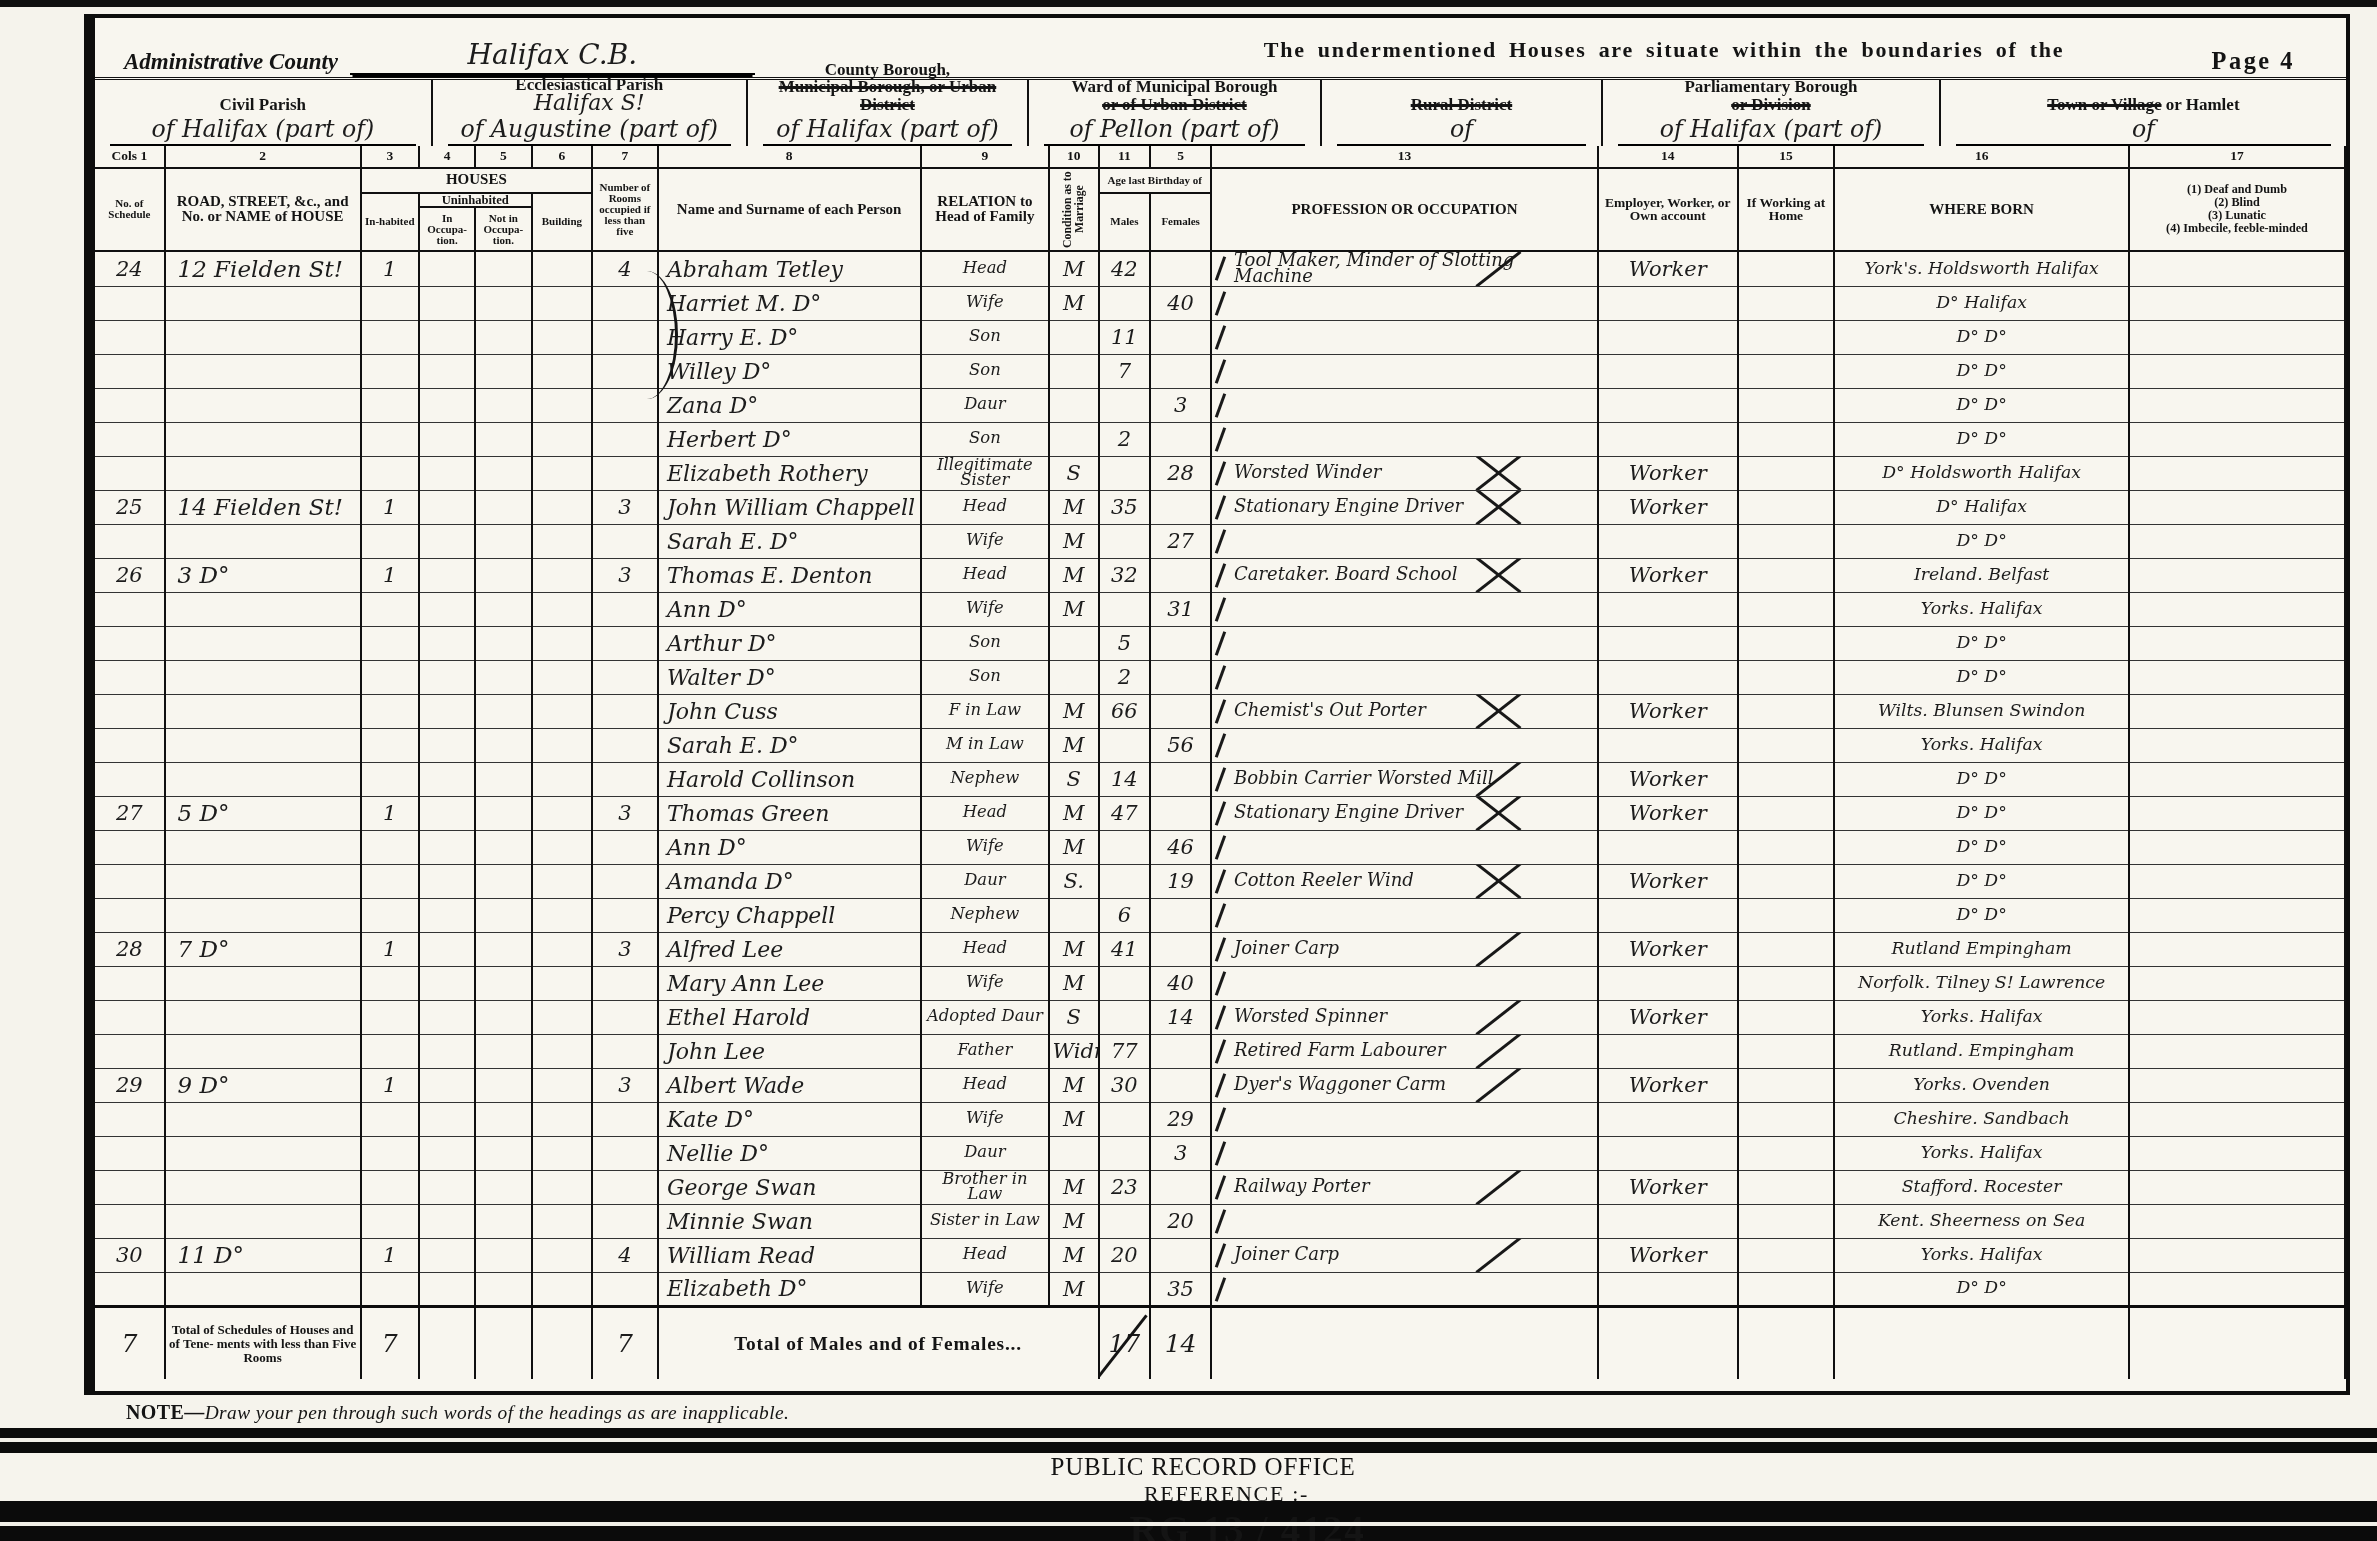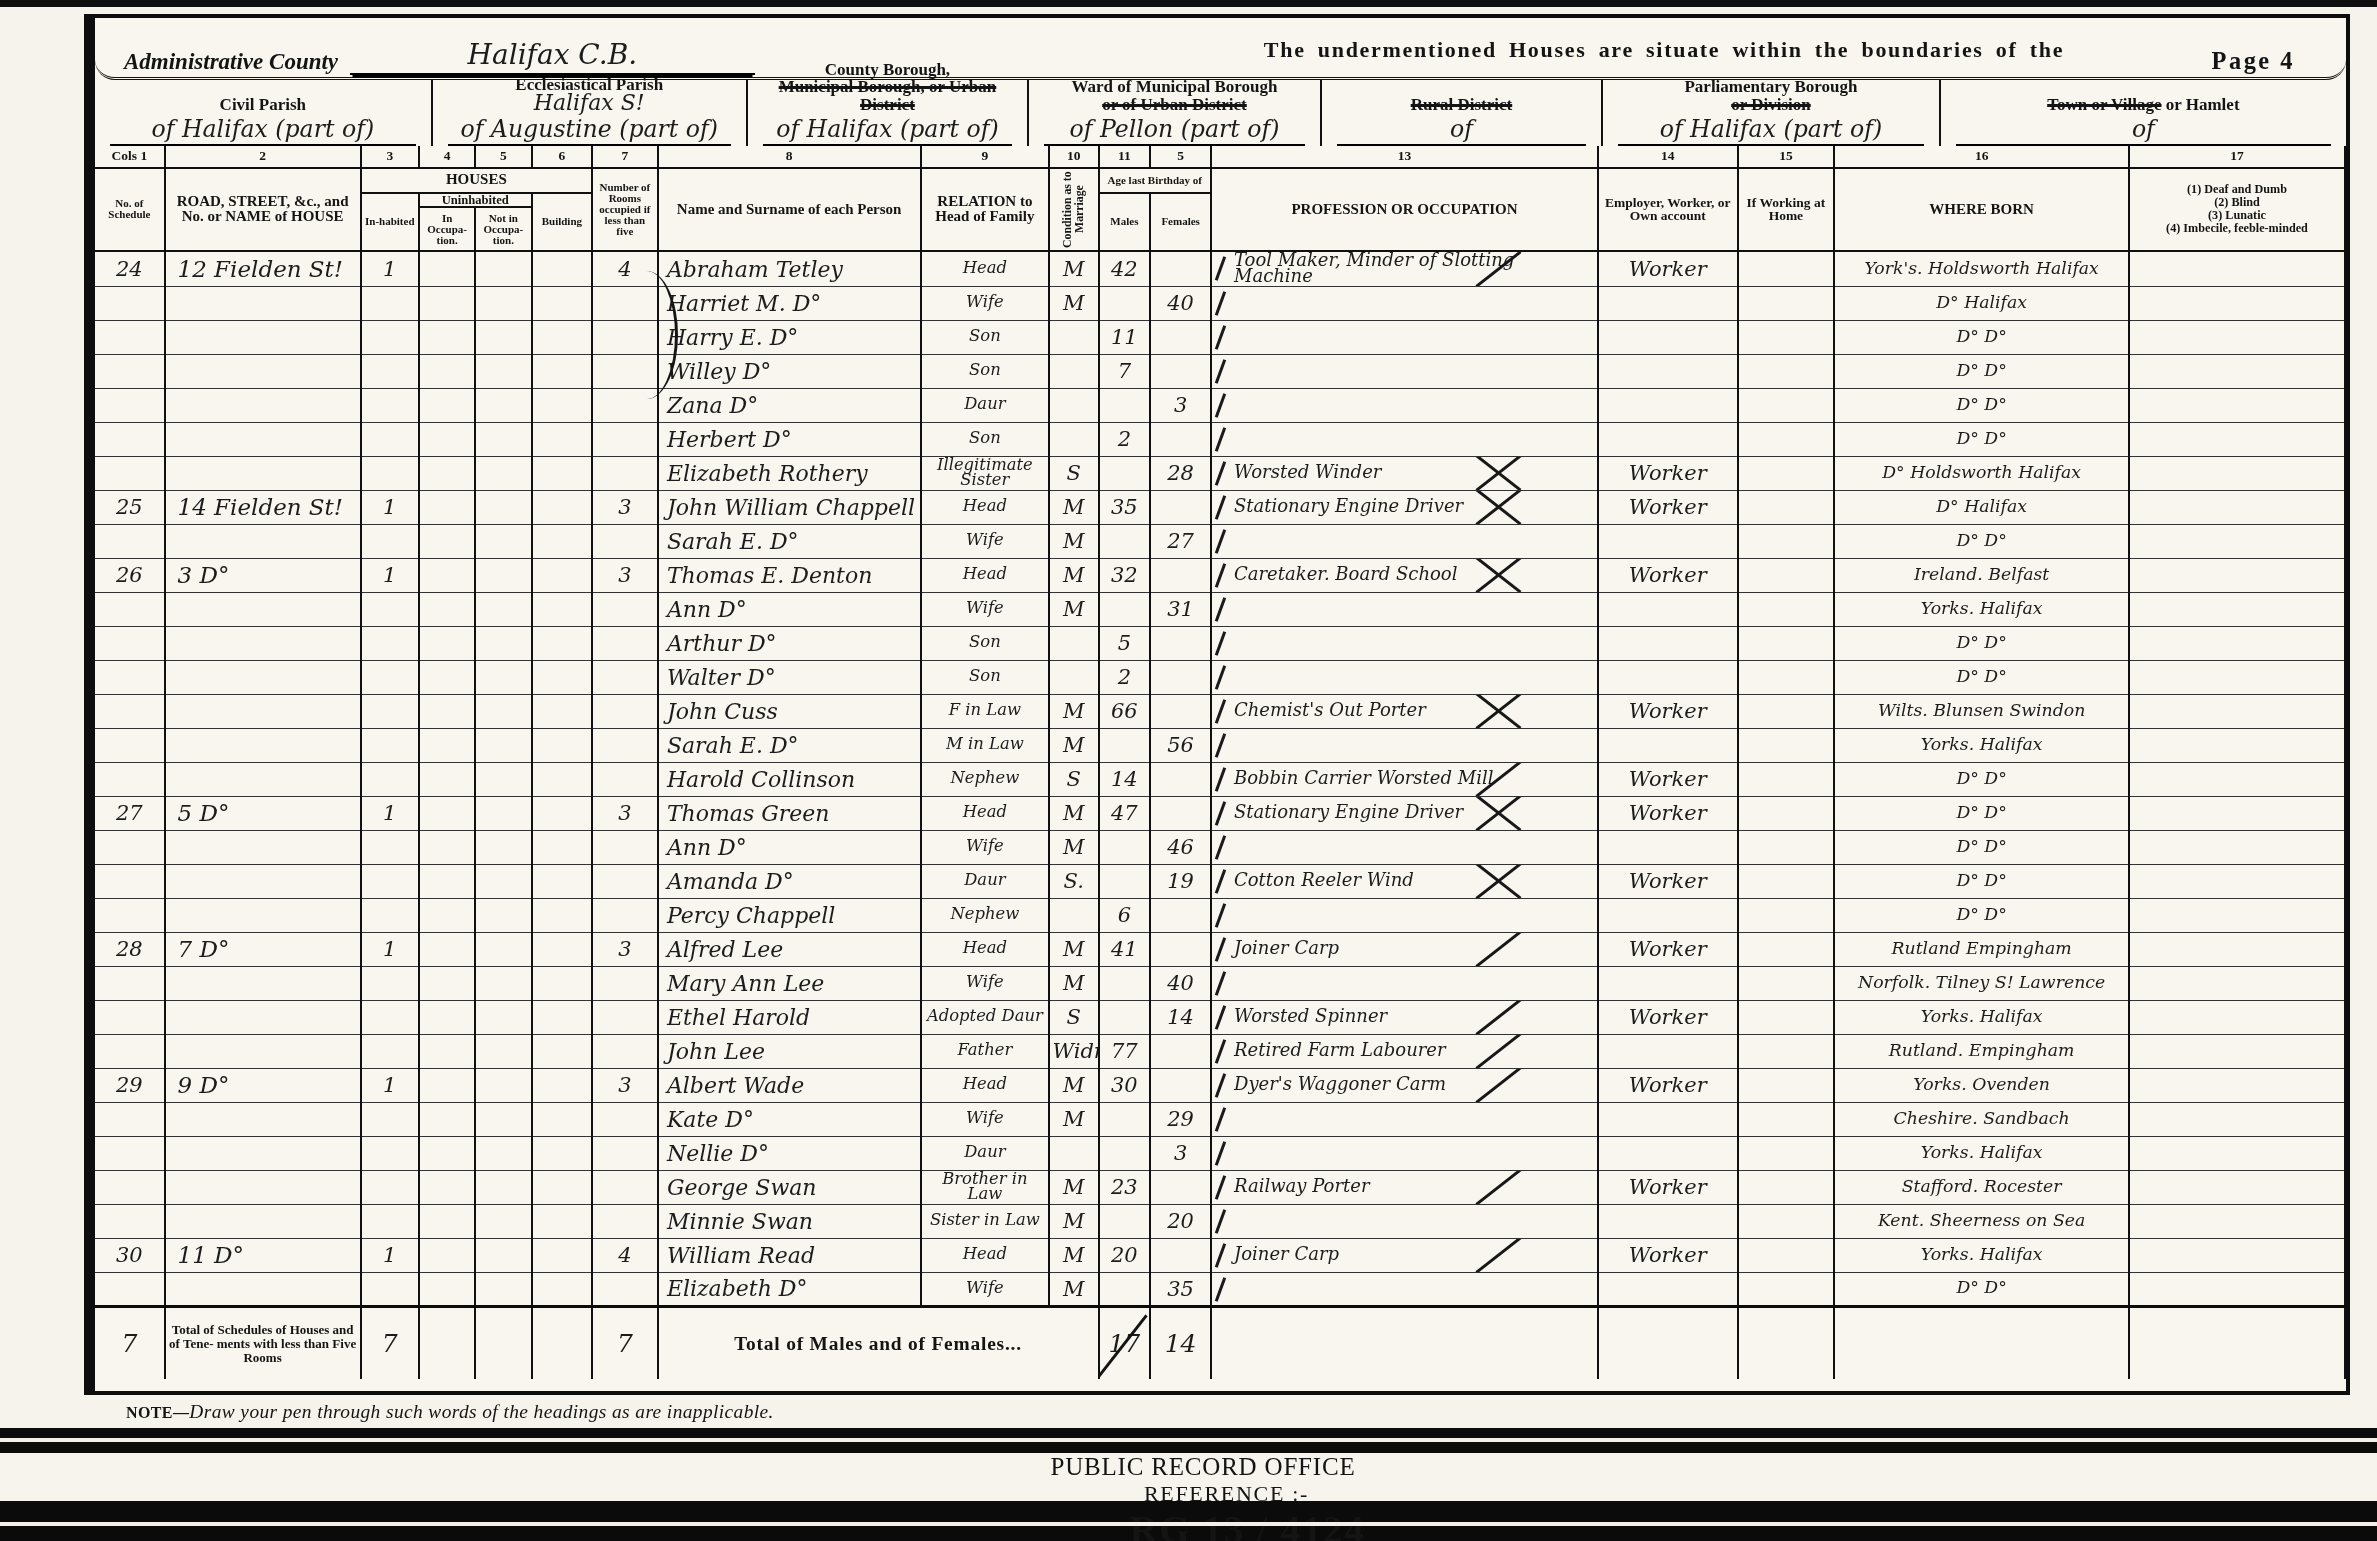--- a/index.html
+++ b/index.html
@@ -5,21 +5,21 @@
   html,body{margin:0;padding:0;background:#d8d5cd;}
   .page{position:relative;width:2377px;height:1541px;background:#f5f3ec;overflow:hidden;
         font-family:"Liberation Serif","DejaVu Serif",serif;color:#141414;}
   .topbar{position:absolute;left:0;top:0;width:100%;height:6.7px;background:#101010;}
 
   
   .form{position:absolute;left:84px;top:13.5px;width:2266px;height:1381px;
         border:4.2px solid #0d0d0d;border-left-width:11px;box-sizing:border-box;background:#f8f6ef;}
 
   
-  .admin-row{position:relative;height:62px;border-bottom:3.4px double #111;display:flex;align-items:flex-end;padding:5px 22px 1.7px 29px;box-sizing:border-box;border-radius:20px;}
+  .admin-row{position:relative;height:62px;border-bottom:3.4px double #111;display:flex;align-items:flex-end;padding:5px 22px 1.7px 29px;box-sizing:border-box;}
   .admin-left{display:flex;align-items:flex-end;gap:11.8px;width:40%;}
   .admin-label{font-style:italic;font-weight:bold;font-size:23px;white-space:nowrap;}
   .admin-value{font-size:28px;min-width:371px;text-align:center;border-bottom:2.5px solid #000;box-shadow:0 5px 0 -2.5px #000;padding:0 17px 1.7px;}
   .banner{font-weight:bold;font-size:22px;letter-spacing:1.7px;text-align:center;flex:1;padding-bottom:11.8px;word-spacing:5px;}
   .page-num{position:absolute;right:51px;top:29px;font-weight:bold;font-size:24.4px;letter-spacing:2.5px;}
 
   
   .parish-row{display:flex;height:66px;box-sizing:border-box;}
   .pfield{display:flex;flex-direction:column;justify-content:flex-end;text-align:center;box-sizing:border-box;padding:1.7px 6.7px 0;position:relative;}
   .pfield .lbl{font-weight:bold;font-size:17px;line-height:1.02;}
@@ -63,21 +63,21 @@
   .tot-label{font-size:13px;font-weight:bold;line-height:1.06;text-align:left;padding-left:8.4px;}
   .tot-mf{font-size:19.4px;font-weight:bold;text-align:right;padding-right:3.4px;letter-spacing:0.8px;}
   tr.totals .hw{font-size:25px;position:relative;}
   .slashX{position:relative;display:inline-block;}
   .slashX::after{content:"";position:absolute;left:40%;top:-22px;width:2.9px;height:78px;background:#141414;transform:rotate(38deg);}
 
   .big-curve{position:absolute;left:626px;top:271px;width:49px;height:128px;
      border-right:3.4px solid #151515;border-radius:0 60% 60% 0/0 50% 50% 0;pointer-events:none;}
 
   .note-line{position:absolute;left:126px;top:1401px;font-style:italic;font-size:19.4px;letter-spacing:0.4px;}
-  .note-line b{font-style:normal;font-variant:small-caps;font-size:16px;margin-top:20px;}
+  .note-line b{font-style:normal;font-variant:small-caps;font-size:20px;margin-top:20px;}
 
   
   .footer{position:absolute;left:0;top:1428px;width:2377px;height:113px;background:#0b0b0b;}
   .footer .stripe1{position:absolute;left:0;top:10px;width:100%;height:4.2px;background:#f1efe8;}
   .fband{position:absolute;left:0;top:25px;width:100%;height:48px;background:#f6f4ed;display:flex;align-items:center;flex-direction:column;}
   .f-office{font-size:25px;margin-left:29px;letter-spacing:0.8px;white-space:nowrap;}
   .f-reflabel{font-size:22px;margin-left:76px;letter-spacing:1.7px;white-space:nowrap;}
   .f-ref{font-size:39px;font-weight:bold;margin-left:118px;letter-spacing:1.7px;white-space:nowrap;}
   .f-warn{font-size:20px;margin-left:152px;letter-spacing:0.4px;white-space:nowrap;transform:scaleX(.92);transform-origin:left;}
   .f-scale{font-size:16px;font-weight:bold;line-height:1.05;margin-left:34px;white-space:pre-line;}

